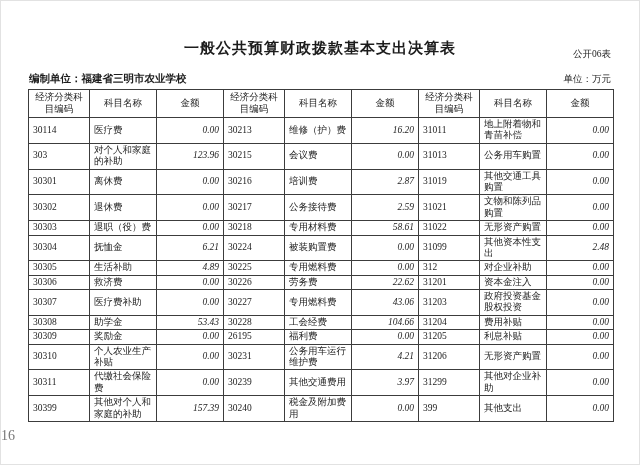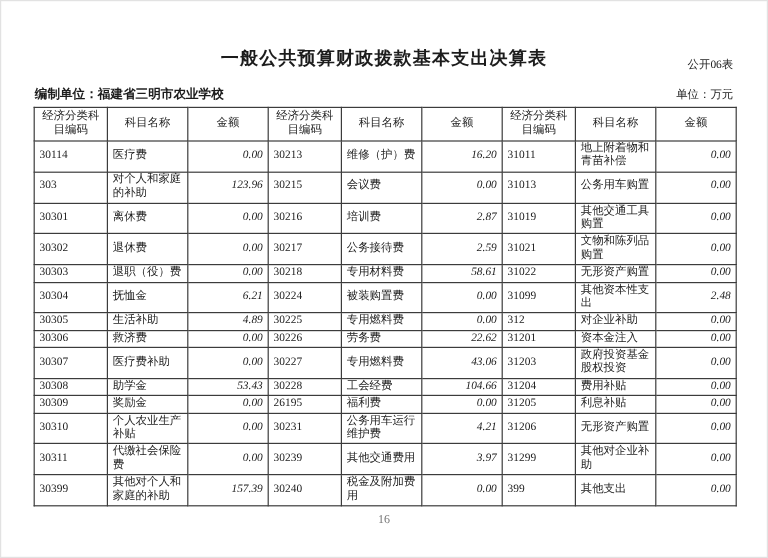--- a/index.html
+++ b/index.html
@@ -51,22 +51,22 @@
     height:25px;
     padding:1px 2px;
   }
   td.code{text-align:left;}
   td.name{text-align:left;}
   td.amt{text-align:right;font-style:italic;}
   tr.short{height:12px;}
   tr.tall{height:21px;}
   .page-num{
     position:absolute;top:427px;left:0;right:0;
-    text-align:center;
-    font-size:10px;color:#777;
+    text-align:left;
+    font-size:14px;color:#777;
   }
 </style>
 </head>
 <body>
 
 <div class="page">
   <h1 class="title">一般公共预算财政拨款基本支出决算表</h1>
   <div class="meta-code">公开06表</div>
   <div class="meta-row">
     <span class="unit">编制单位：福建省三明市农业学校</span>

